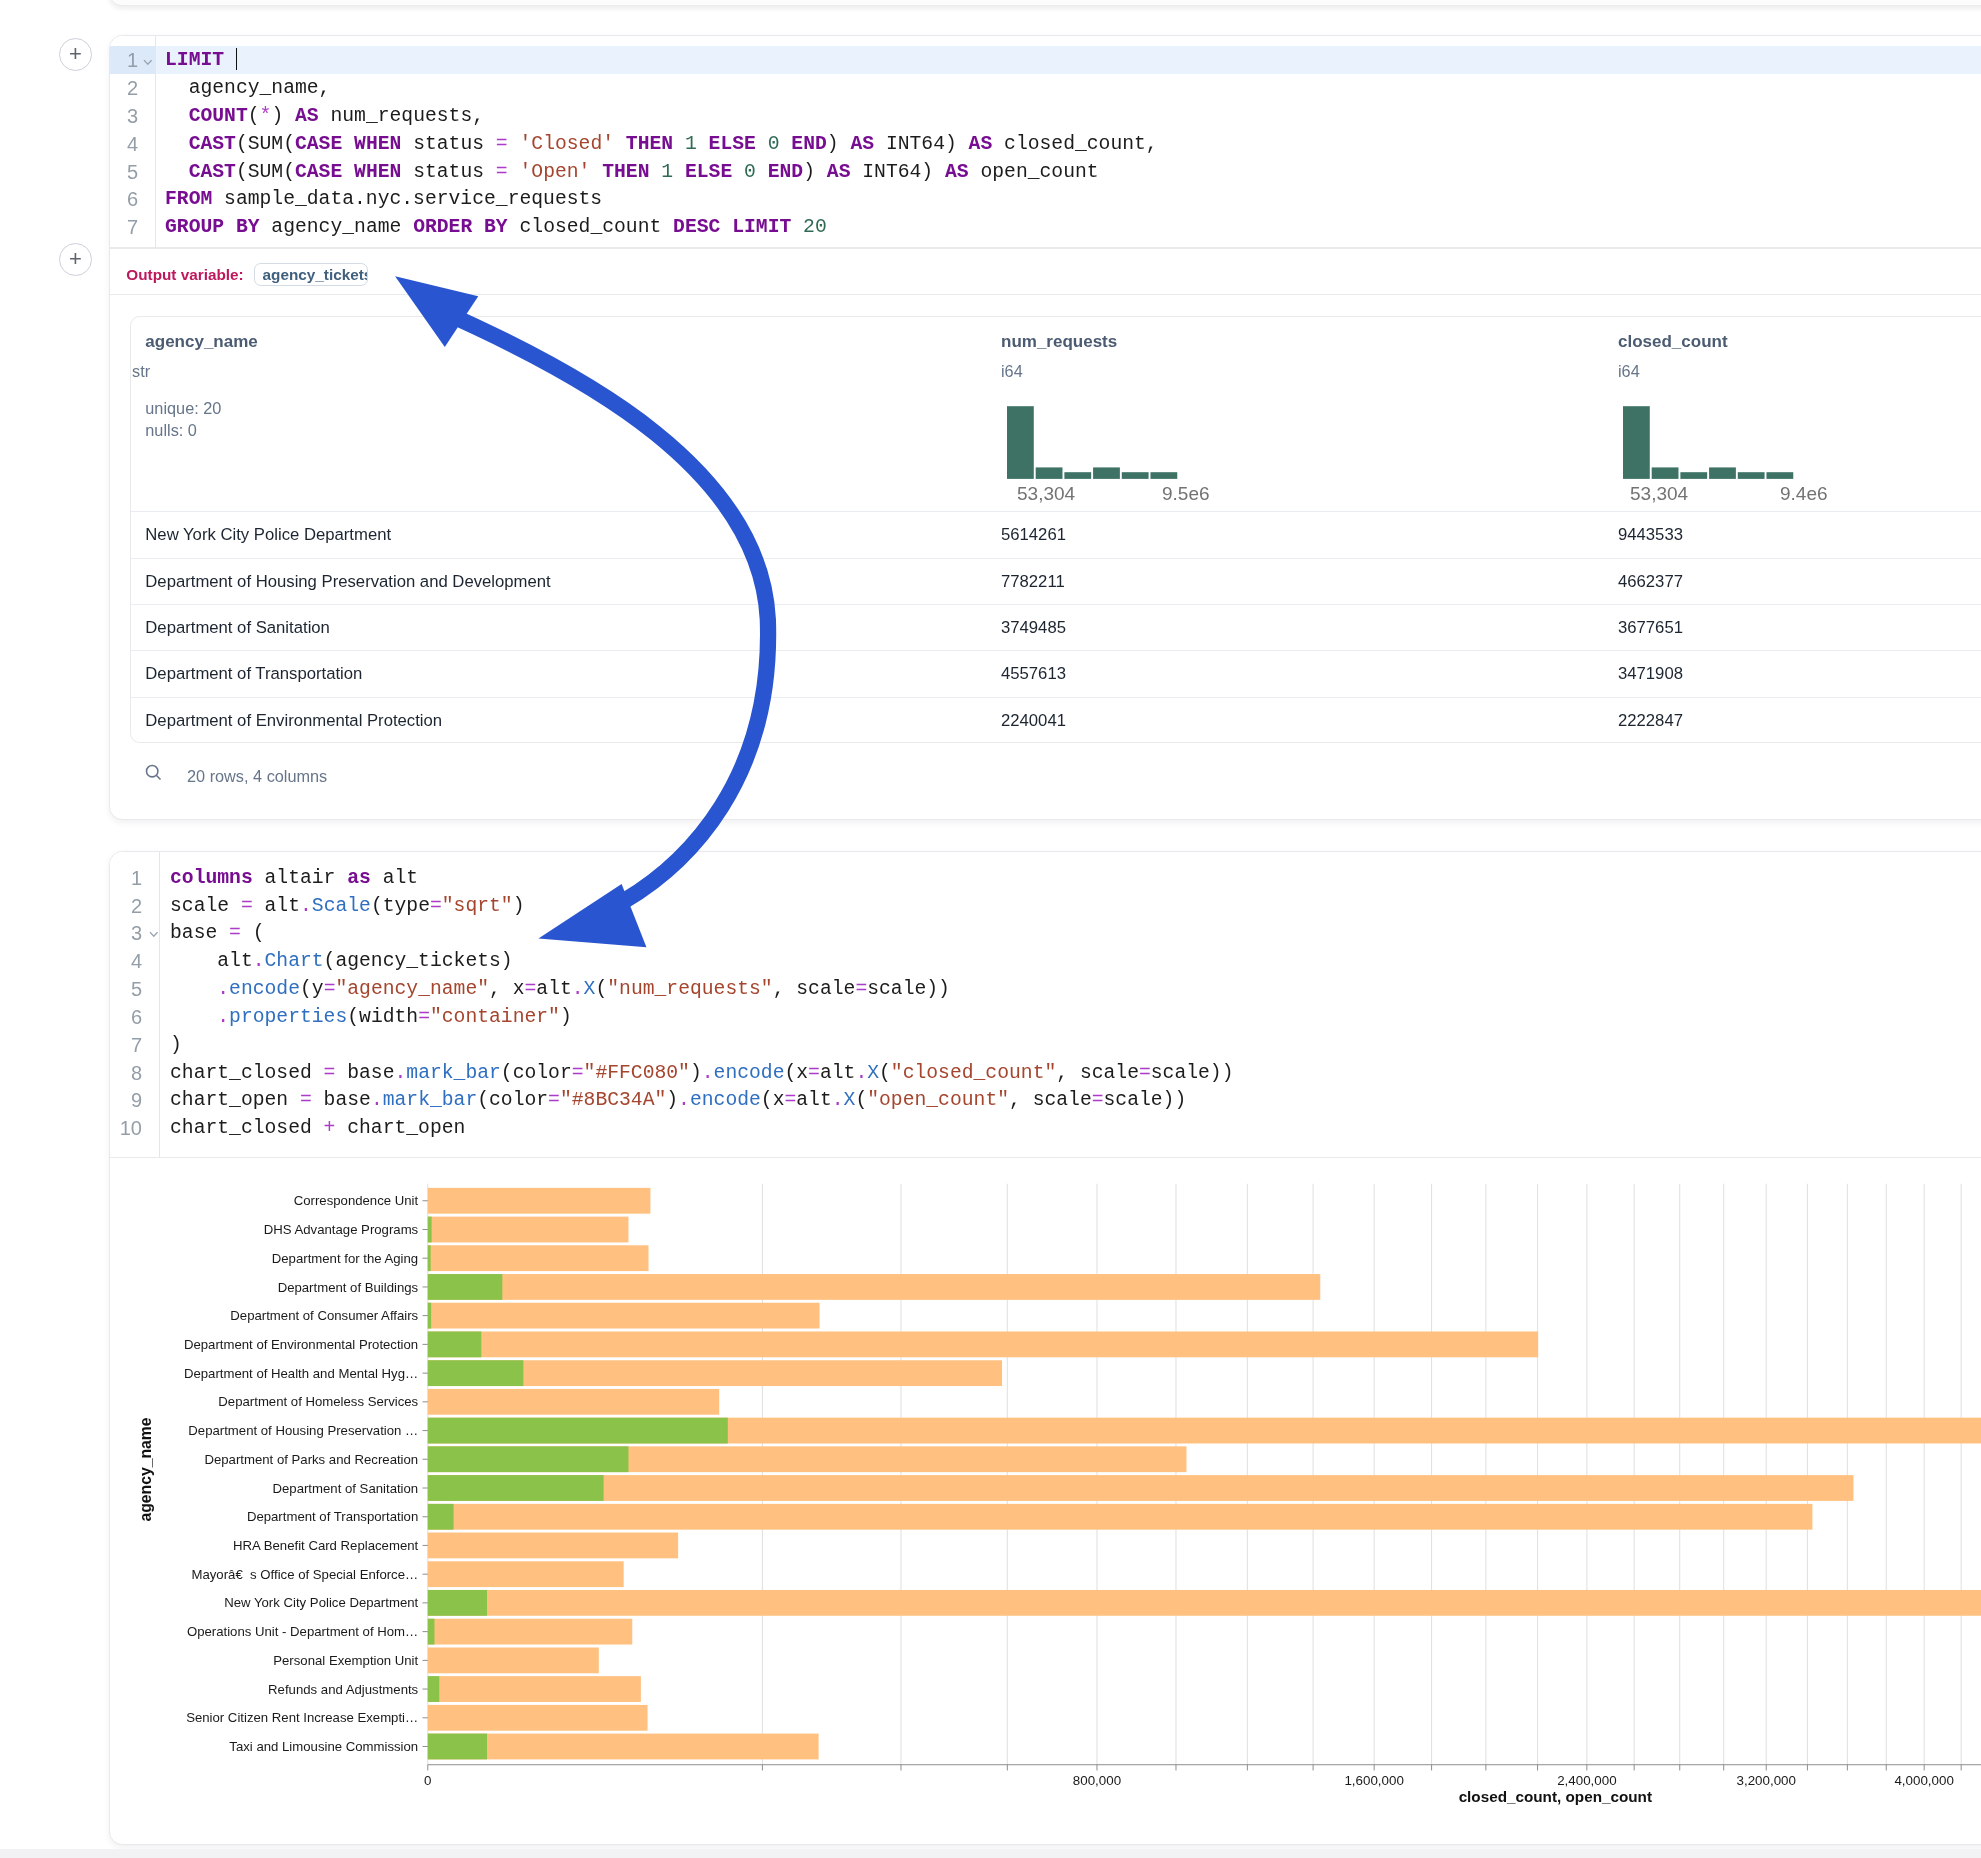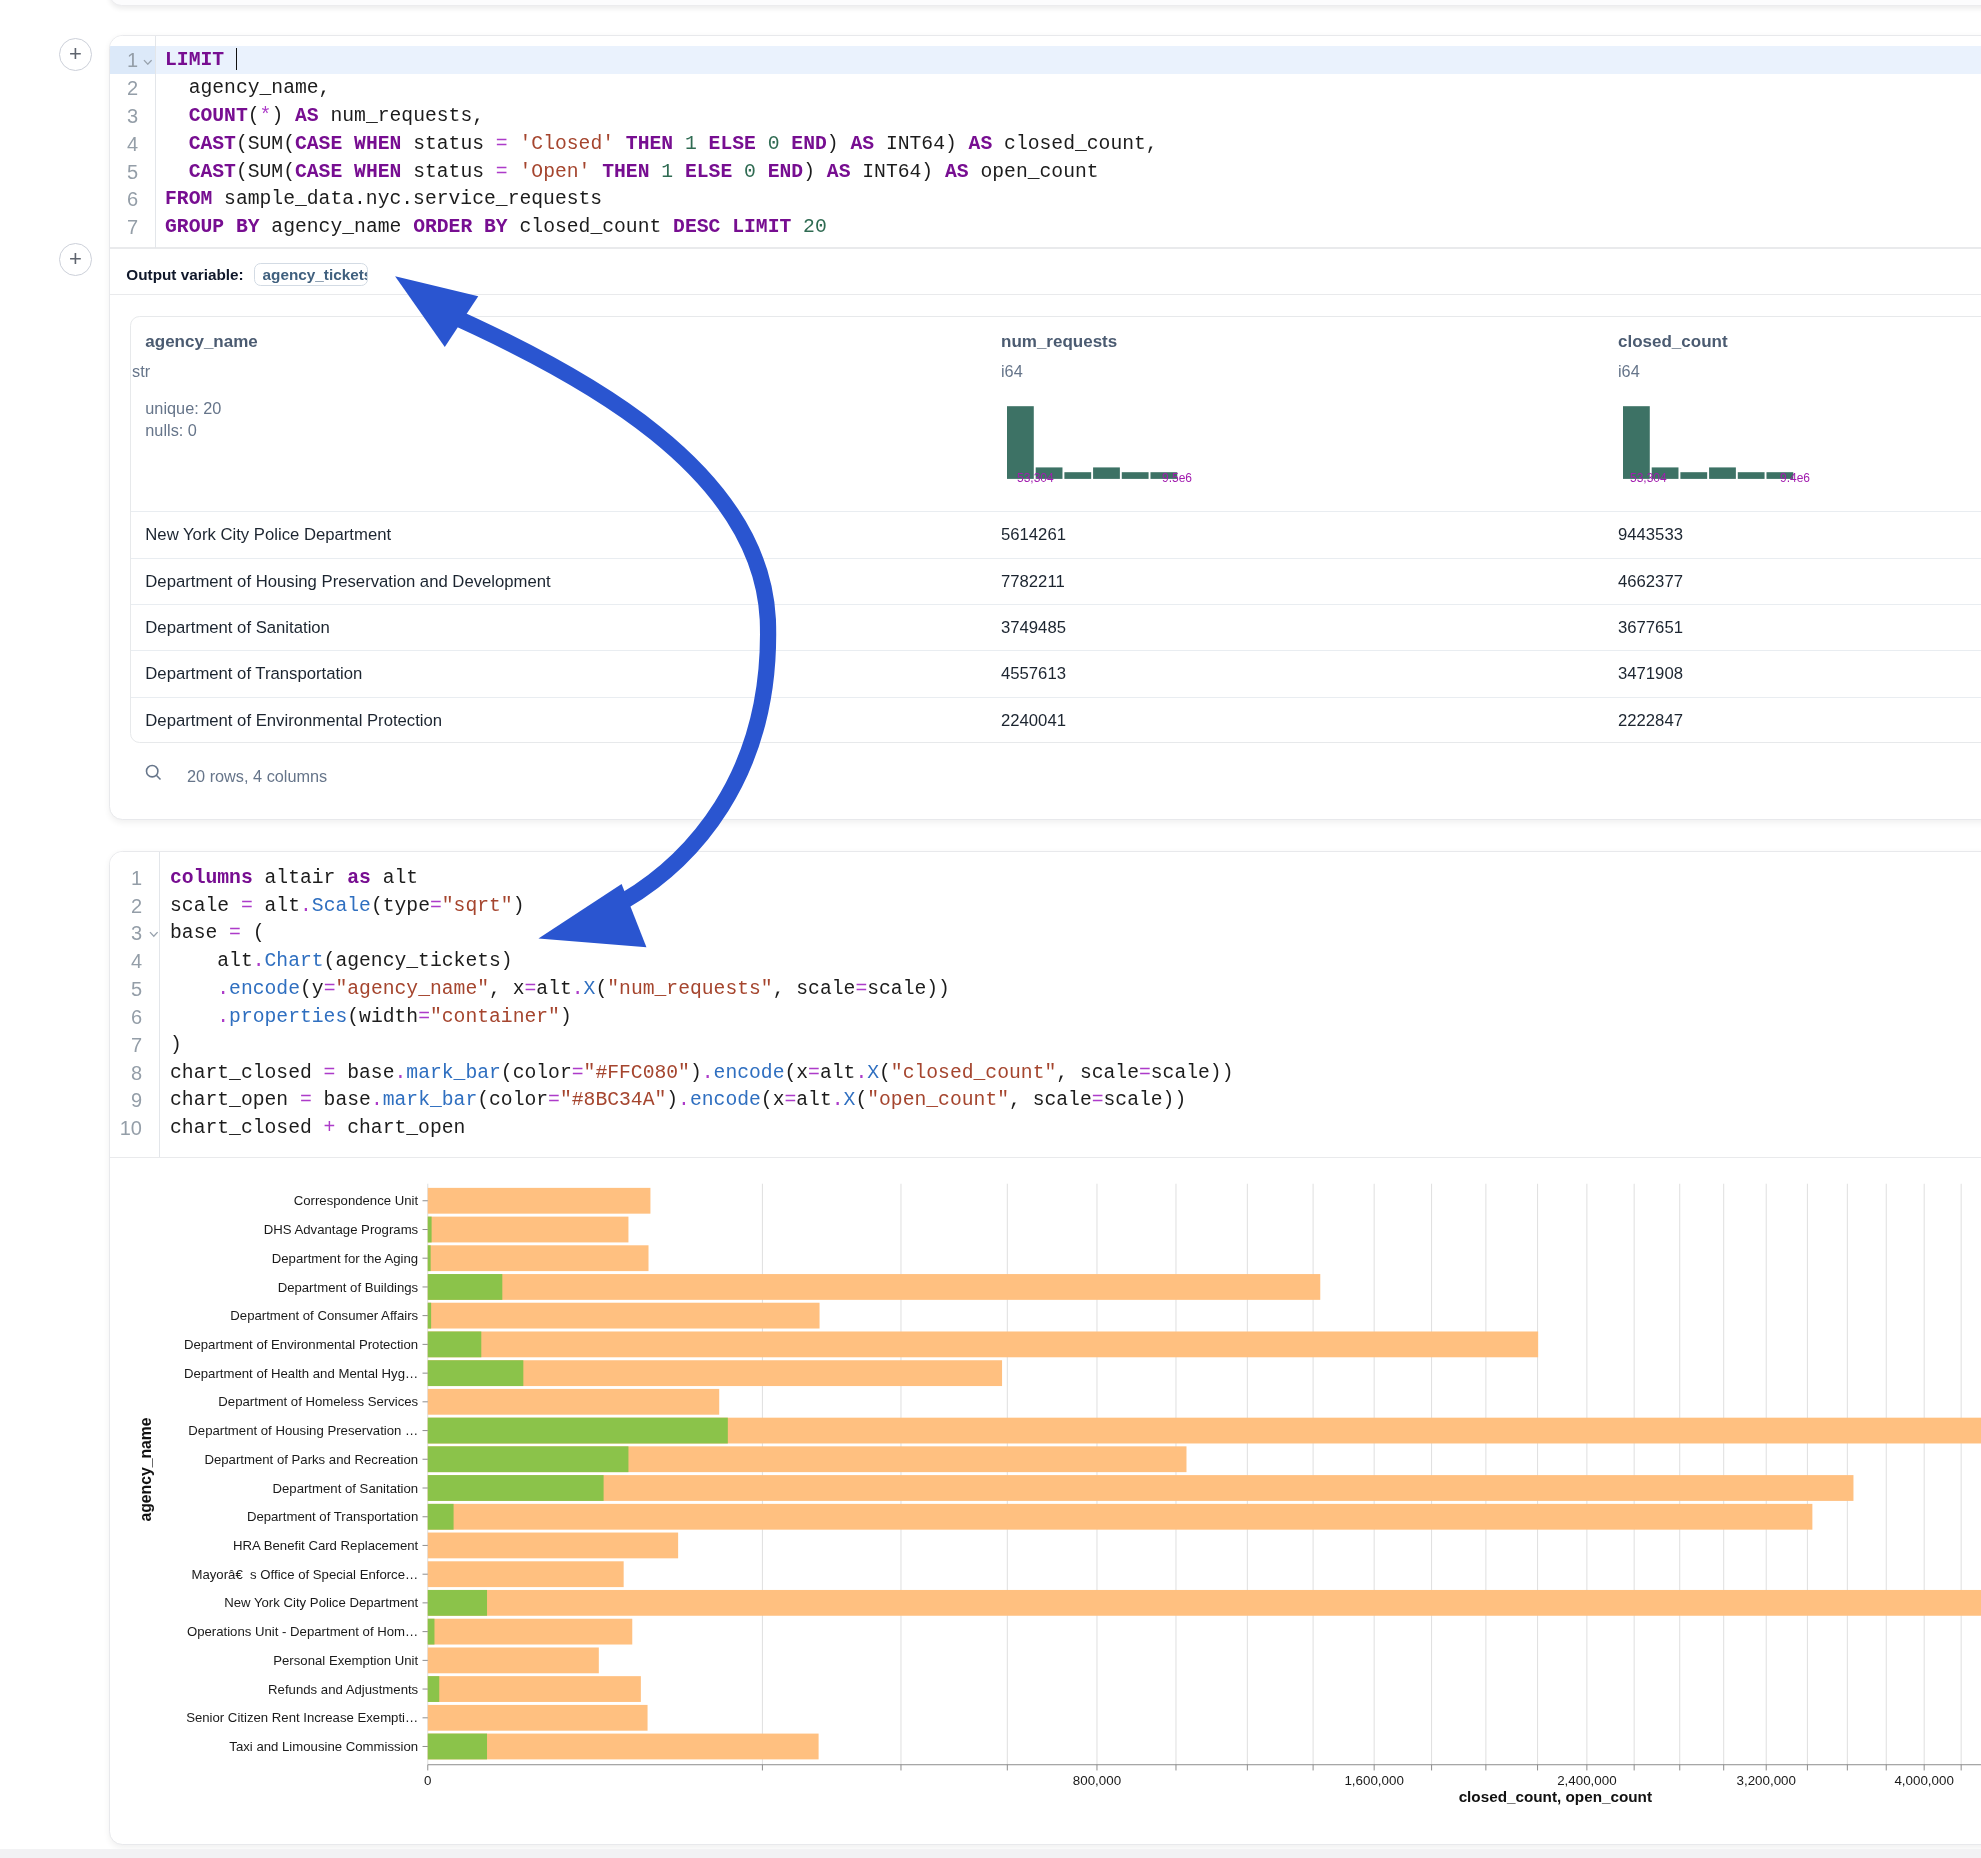--- a/index.html
+++ b/index.html
@@ -15,30 +15,30 @@
 .cl.active { background:#eaf2fd; }
 .cl.active::before { content:""; position:absolute; left:0; top:0; bottom:0; width:45px; background:#dce9f9; }
 .lnum { position:absolute; left:0; text-align:right; color:#949ea8; font-size:20px;
   font-family:"Liberation Sans",sans-serif; }
 .chev { position:absolute; top:12.4px; line-height:0; }
 .chev svg { display:block; }
 .code { position:absolute; }
 .cursor { display:inline-block; width:1.5px; height:22px; background:#111; vertical-align:-4.3px; }
 .outbar { position:absolute; left:0; top:212px; width:100%; height:47px; border-top:1px solid #e9eaec;
   border-bottom:1px solid #e9eaec; }
-.outlabel { position:absolute; left:16.3px; top:17px; font-weight:bold; font-size:15.3px; color:#0f172a; }
+.outlabel { position:absolute; left:16.3px; top:17px; font-weight:bold; font-size:15.3px; color:#be185d; }
 .chip { position:absolute; left:144px; top:14.3px; width:114px; height:23px; border:1px solid #d3dbe4;
   border-radius:6.7px; overflow:hidden; font-weight:bold; font-size:15.3px; color:#40607e;
   line-height:21px; padding-left:7.6px; white-space:nowrap; background:#fff; }
 .tablebox { position:absolute; left:20px; top:280px; width:1902px; height:427px;
   border:1px solid #e7e9eb; border-radius:9.6px; }
 .thname { position:absolute; top:15.3px; font-weight:bold; font-size:17px; color:#4b5b71; }
 .thtype { position:absolute; top:45px; font-size:16.3px; color:#66758a; }
 .stats { position:absolute; left:14.3px; top:81px; font-size:16.3px; color:#66758a; line-height:21.5px; }
-.hlab { position:absolute; top:154px; font-size:12px; color:#a21caf; }
+.hlab { position:absolute; top:166px; font-size:19px; color:#737373; }
 .trow { position:absolute; left:0; width:100%; height:46px; border-top:1px solid #e9edf1; }
 .trow span { position:absolute; top:13.4px; font-size:16.7px; color:#1c2530; }
 .c1 { left:14.3px; } .c2 { left:870px; } .c3 { left:1487px; }
 .tfoot { position:absolute; left:77px; top:731px; font-size:16.3px; color:#66758a; }
 </style></head>
 <body>
 <div style="position:absolute;left:109px;top:-19px;width:1912px;height:25px;background:#fcfcfd;border:1px solid #ececee;border-radius:13.4px;box-shadow:0 2.9px 5.7px rgba(0,0,0,0.07);"></div>
 
 <div class="plusbtn" style="top:38px">+</div>
 <div class="plusbtn" style="top:243px">+</div>

